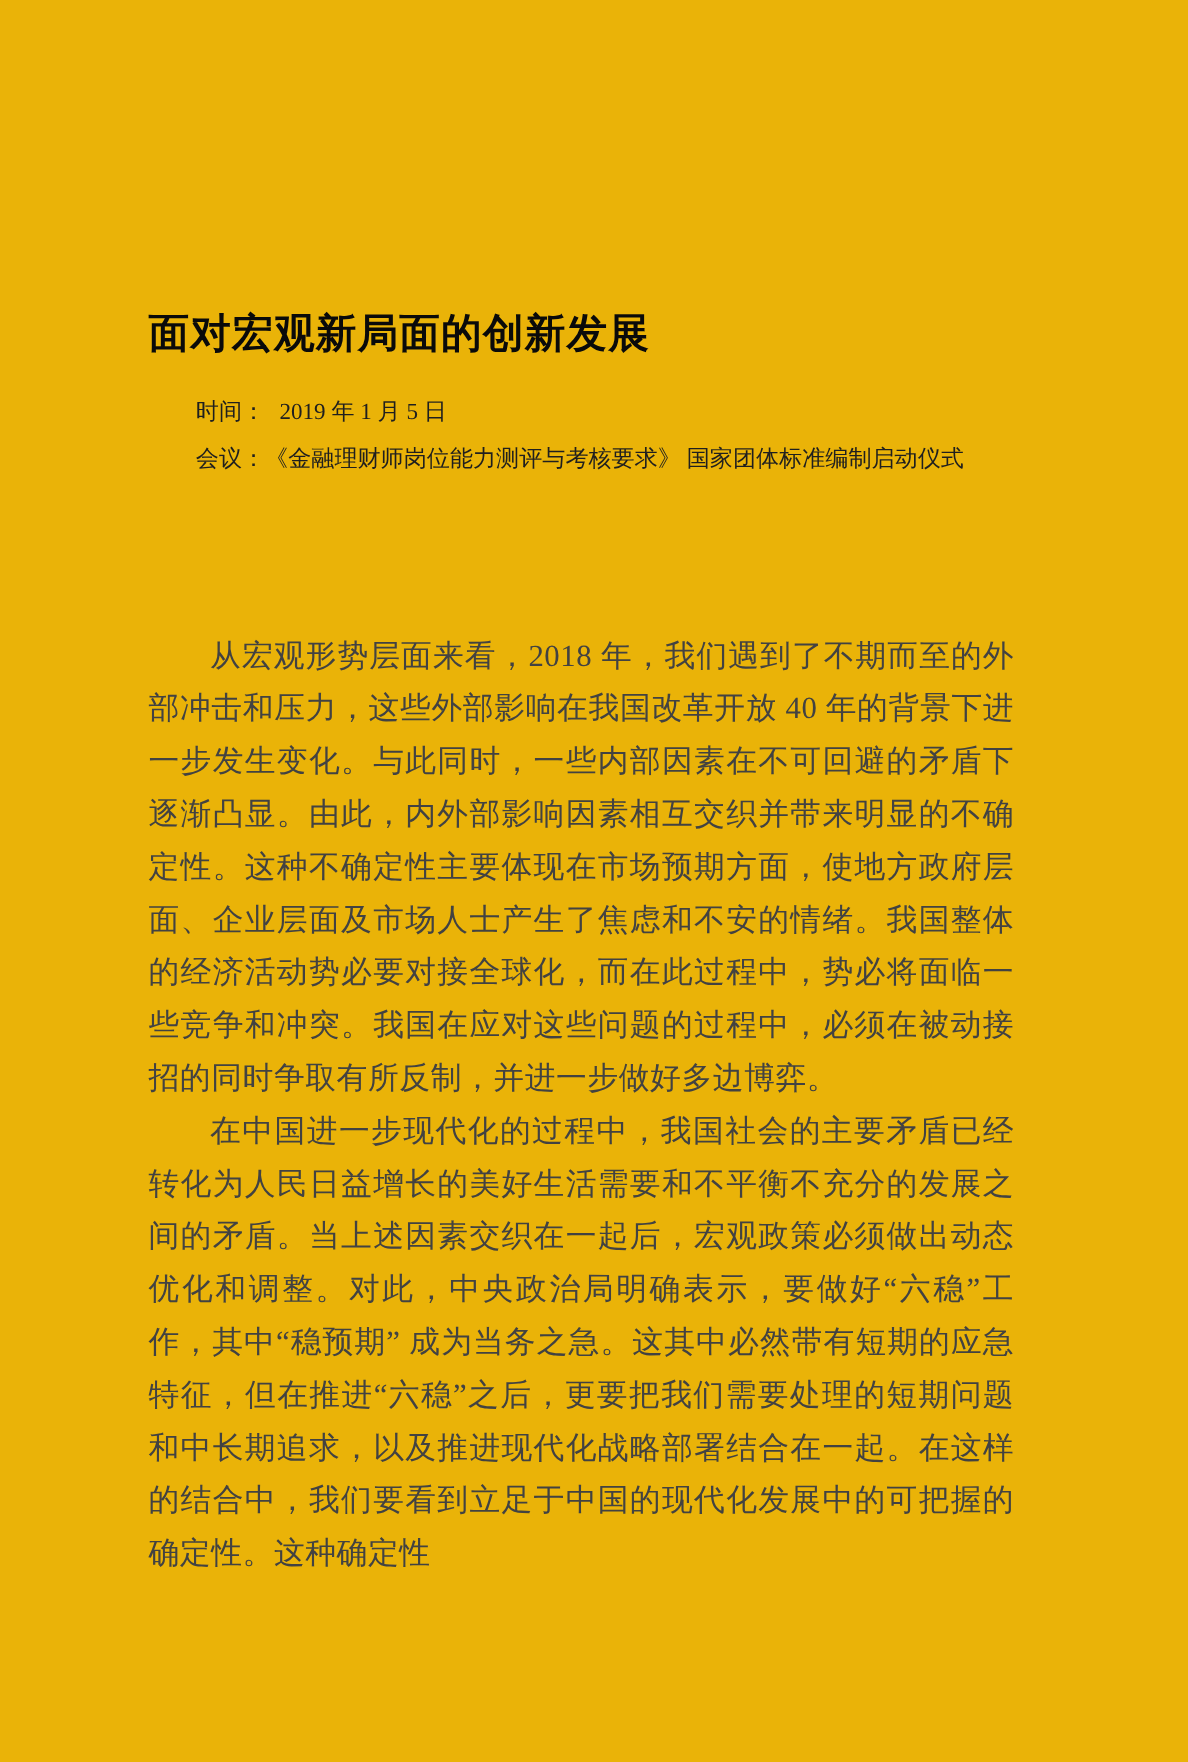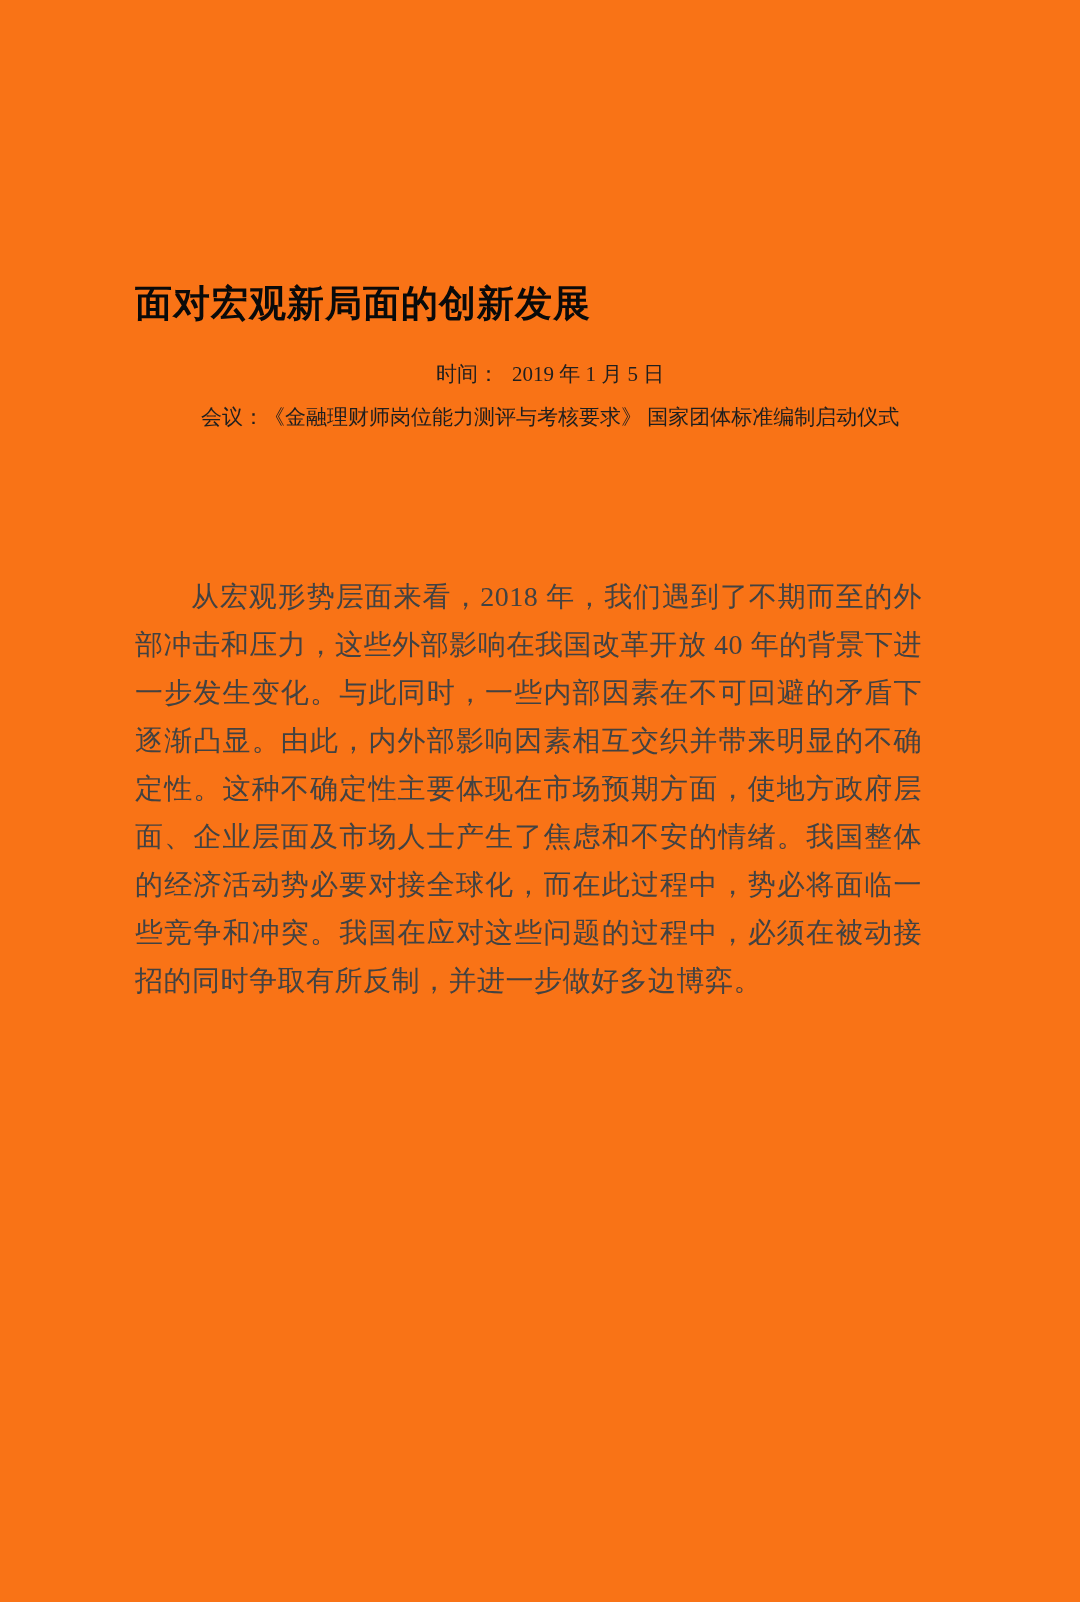--- a/index.html
+++ b/index.html
@@ -4,21 +4,21 @@
 <style>
   html, body {
     margin: 0;
     padding: 0;
     background: #ffffff;
   }
   .page {
     position: relative;
     width: 1080px;
     height: 1602px;
-    background: #f97316;
+    background: #eab308;
     box-sizing: border-box;
     padding: 283px 158px 0 135px;
     overflow: hidden;
     font-family: "Liberation Serif", "DejaVu Serif", serif;
   }
   .title {
     margin: 0;
     font-size: 37px;
     font-weight: bold;
     line-height: 1.15;
@@ -27,21 +27,20 @@
     white-space: nowrap;
   }
   .meta {
     margin: 27px 0 0 43px;
   }
   .meta-row {
     font-size: 21px;
     line-height: 43.5px;
     color: #1f1f1f;
     white-space: nowrap;
-    text-align: center;
   }
   .meta-row .meta-label { margin-right: 13px; }
   .meta-row:last-child .meta-label { margin-right: 0; margin-top: 17px; }
   .body {
     margin-top: 133px;
   }
   .body p {
     margin: 0;
     font-size: 28px;
     line-height: 48px;
@@ -62,15 +61,16 @@
     <div class="meta-row">
       <span class="meta-label">时间：</span><span class="meta-value">2019 年 1 月 5 日</span>
     </div>
     <div class="meta-row">
       <span class="meta-label">会议：</span><span class="meta-value">《金融理财师岗位能力测评与考核要求》 国家团体标准编制启动仪式</span>
     </div>
   </div>
 
   <div class="body">
     <p>从宏观形势层面来看，2018 年，我们遇到了不期而至的外部冲击和压力，这些外部影响在我国改革开放 40 年的背景下进一步发生变化。与此同时，一些内部因素在不可回避的矛盾下逐渐凸显。由此，内外部影响因素相互交织并带来明显的不确定性。这种不确定性主要体现在市场预期方面，使地方政府层面、企业层面及市场人士产生了焦虑和不安的情绪。我国整体的经济活动势必要对接全球化，而在此过程中，势必将面临一些竞争和冲突。我国在应对这些问题的过程中，必须在被动接招的同时争取有所反制，并进一步做好多边博弈。</p>
+    <p>在中国进一步现代化的过程中，我国社会的主要矛盾已经转化为人民日益增长的美好生活需要和不平衡不充分的发展之间的矛盾。当上述因素交织在一起后，宏观政策必须做出动态优化和调整。对此，中央政治局明确表示，要做好“六稳”工作，其中“稳预期” 成为当务之急。这其中必然带有短期的应急特征，但在推进“六稳”之后，更要把我们需要处理的短期问题和中长期追求，以及推进现代化战略部署结合在一起。在这样的结合中，我们要看到立足于中国的现代化发展中的可把握的确定性。这种确定性</p>
   </div>
 
 </div>
 
 </body></html>

